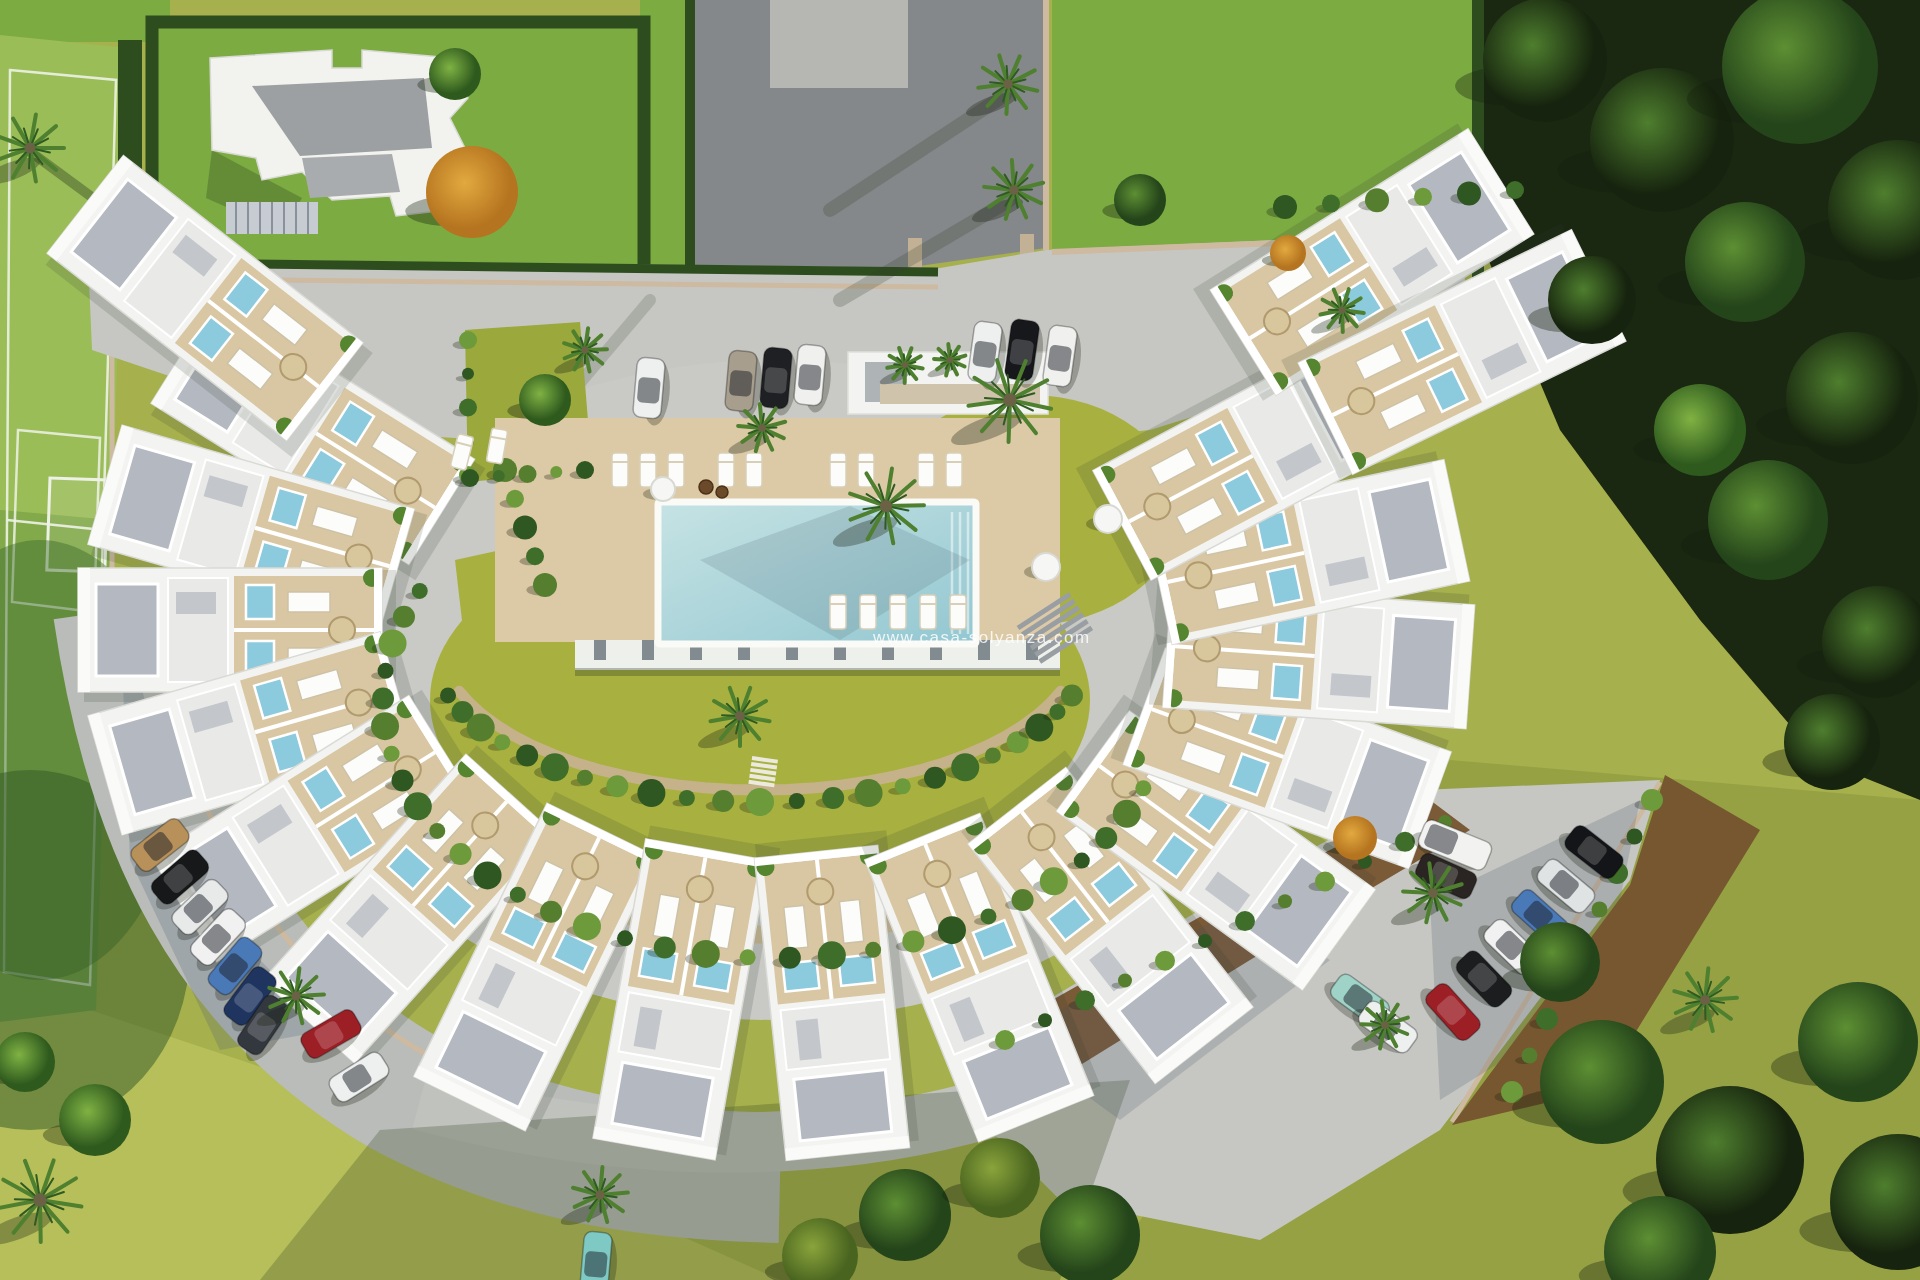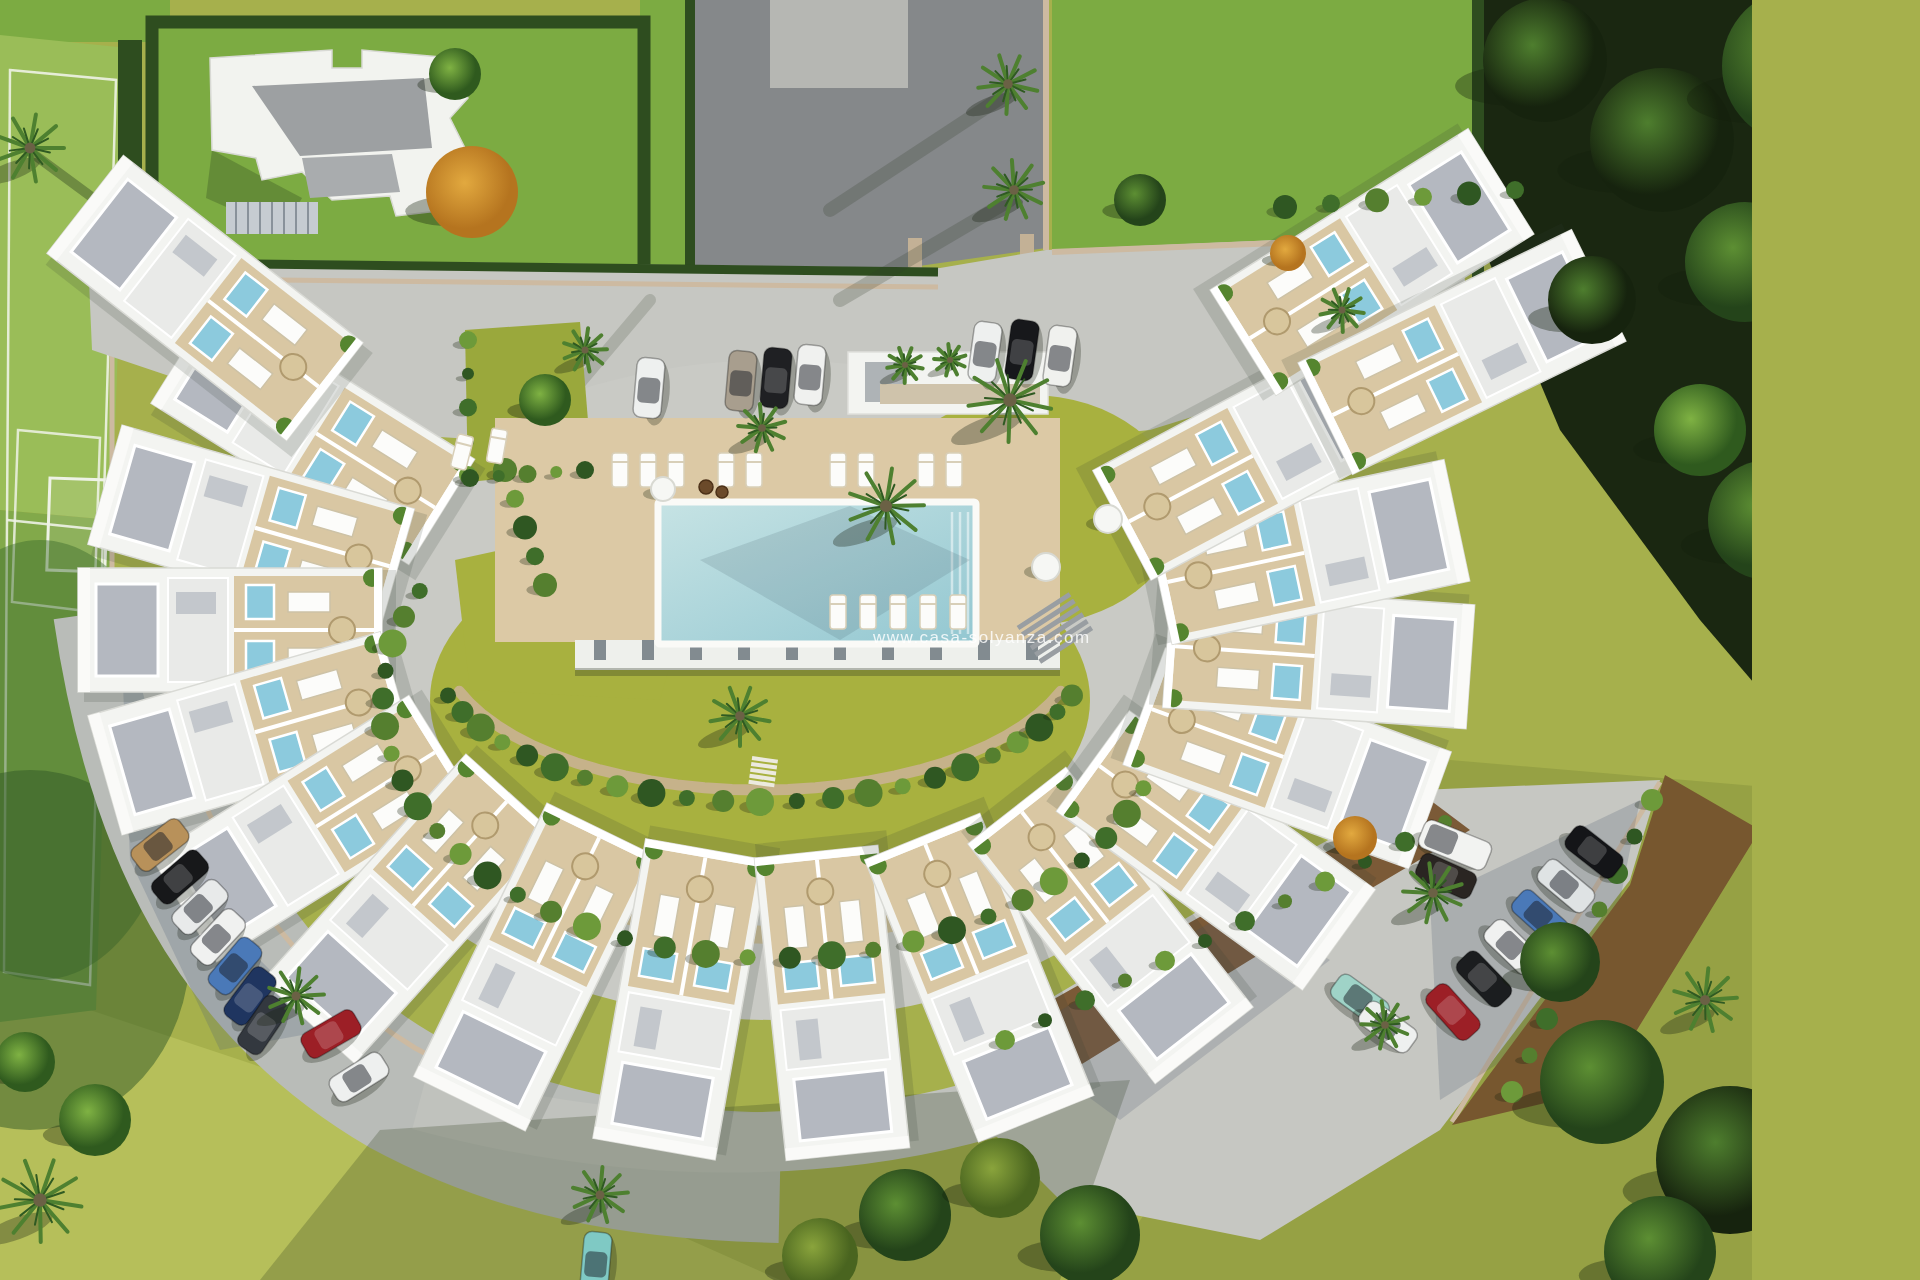--- a/index.html
+++ b/index.html
@@ -1,16 +1,16 @@
 <!DOCTYPE html>
 <html><head>
 <meta charset="utf-8">
 <style>
   html,body{margin:0;padding:0;background:#a6b04c;}
-  #stage{position:relative;width:1752px;height:1280px;overflow:hidden;
+  #stage{position:relative;width:1920px;height:1280px;overflow:hidden;
          font-family:"Liberation Sans",sans-serif;}
   #stage svg{position:absolute;left:0;top:0;}
   #watermark{position:absolute;left:873px;top:628px;width:260px;text-align:left;
              color:rgba(255,255,255,0.82);font-size:17px;letter-spacing:1.5px;
              font-family:"Liberation Sans",sans-serif;user-select:none;}
 </style>
 </head>
 <body>
 
 <div id="stage">

